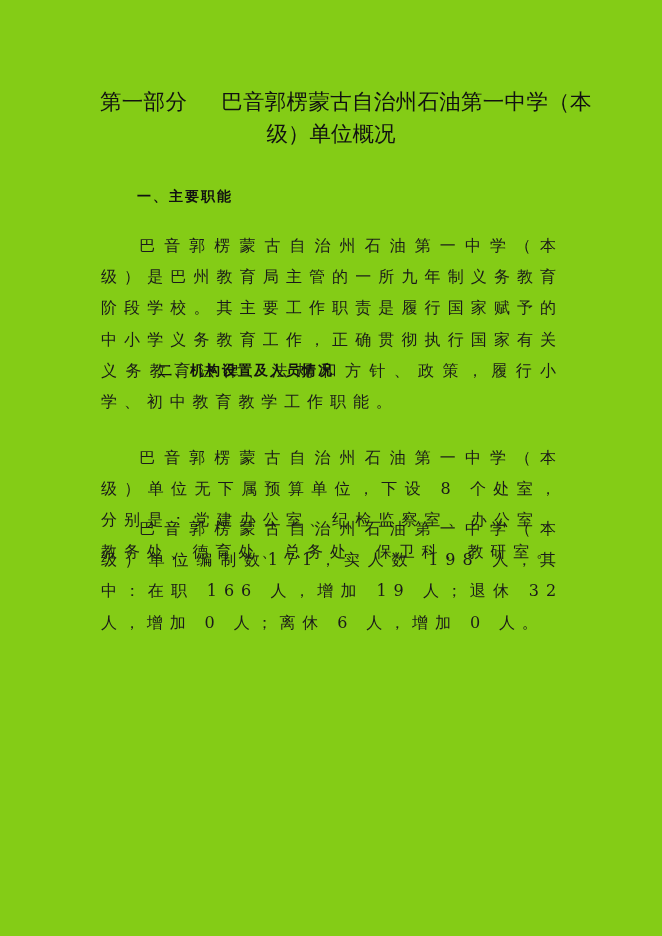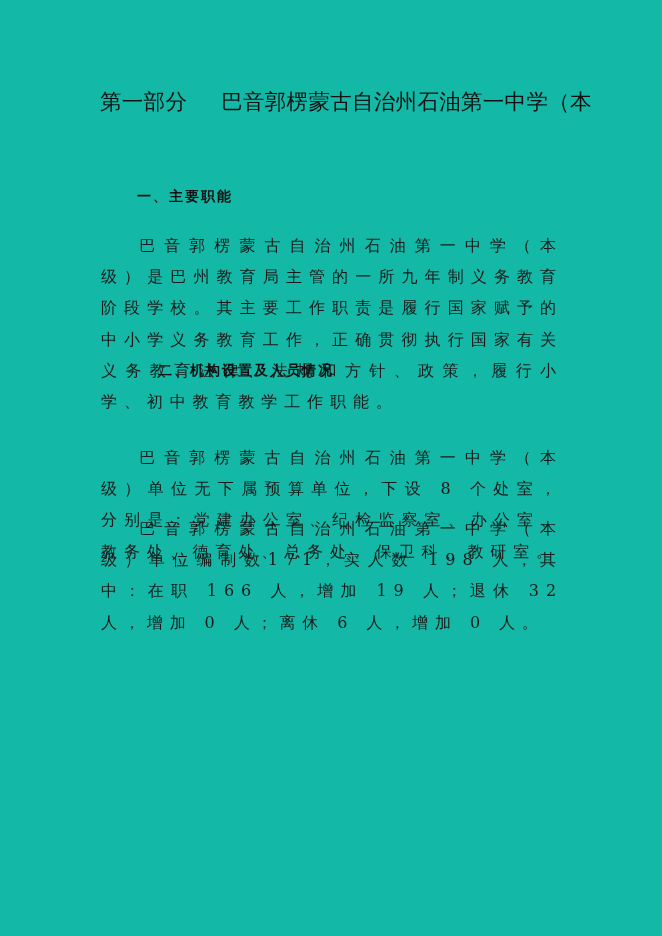--- a/index.html
+++ b/index.html
@@ -1,18 +1,18 @@
 <!DOCTYPE html>
 <html><head>
 <meta charset="utf-8">
 <style>
   html, body { margin: 0; padding: 0; background: #ffffff; }
   body { width: 662px; height: 936px; position: relative; overflow: hidden;
          font-family: "DejaVu Serif", "Liberation Serif", serif; color: #1a1a1a; }
-  .page { position: absolute; left: 0; top: 0; width: 662px; height: 936px; background: #14b8a6; }
+  .page { position: absolute; left: 0; top: 0; width: 662px; height: 936px; background: #84cc16; }
   .title { position: absolute; left: 100px; width: 462px; top: 86px;
            font-family: "DejaVu Sans", "Liberation Sans", sans-serif;
            font-size: 21.5px; line-height: 32px; color: #111; text-align: center; }
   .title .l1 { display: block; white-space: nowrap; text-align: left; letter-spacing: 0.3px; }
   .title .gap { display: inline-block; width: 34px; }
   .title .l2 { display: block; text-align: center; }
   .h { position: absolute; left: 137px; font-size: 14px; font-weight: bold;
        letter-spacing: 2px; line-height: 20px; color: #111; }
   .para { position: absolute; left: 101px; width: 462px; font-size: 16px;
           line-height: 31.2px; letter-spacing: 6.9px; text-align: justify; color: #1a1a1a; }
@@ -21,20 +21,21 @@
             font-family: "Liberation Serif", serif; font-size: 10px; color: #333; }
   .footer b { font-weight: bold; }
 </style>
 </head>
 <body>
 
 <div class="page">
 
   <div class="title">
     <span class="l1"><span>第一部分</span><span class="gap"></span><span>巴音郭楞蒙古自治州石油第一中学（本</span></span>
+    <span class="l2">级）单位概况</span>
   </div>
 
   <div class="h" style="top:186px;">一、主要职能</div>
 
   <div class="para" style="top:230px;"><span class="indent"></span><span>巴音郭楞蒙古自治州石油第一中学（本级）是巴州教育局主管的一所九年制义务教育阶段学校。其主要工作职责是履行国家赋予的中小学义务教育工作，正确贯彻执行国家有关义务教育法律、法规和方针、政策，履行小学、初中教育教学工作职能。</span></div>
 
   <div class="h" style="top:360px;margin-left:21px;">二、机构设置及人员情况</div>
 
   <div class="para" style="top:412px;margin-top:30px;"><span class="indent"></span><span>巴音郭楞蒙古自治州石油第一中学（本级）单位无下属预算单位，下设 8 个处室，分别是：党建办公室、纪检监察室、办公室、教务处、德育处、总务处、保卫科、教研室。</span></div>
 

